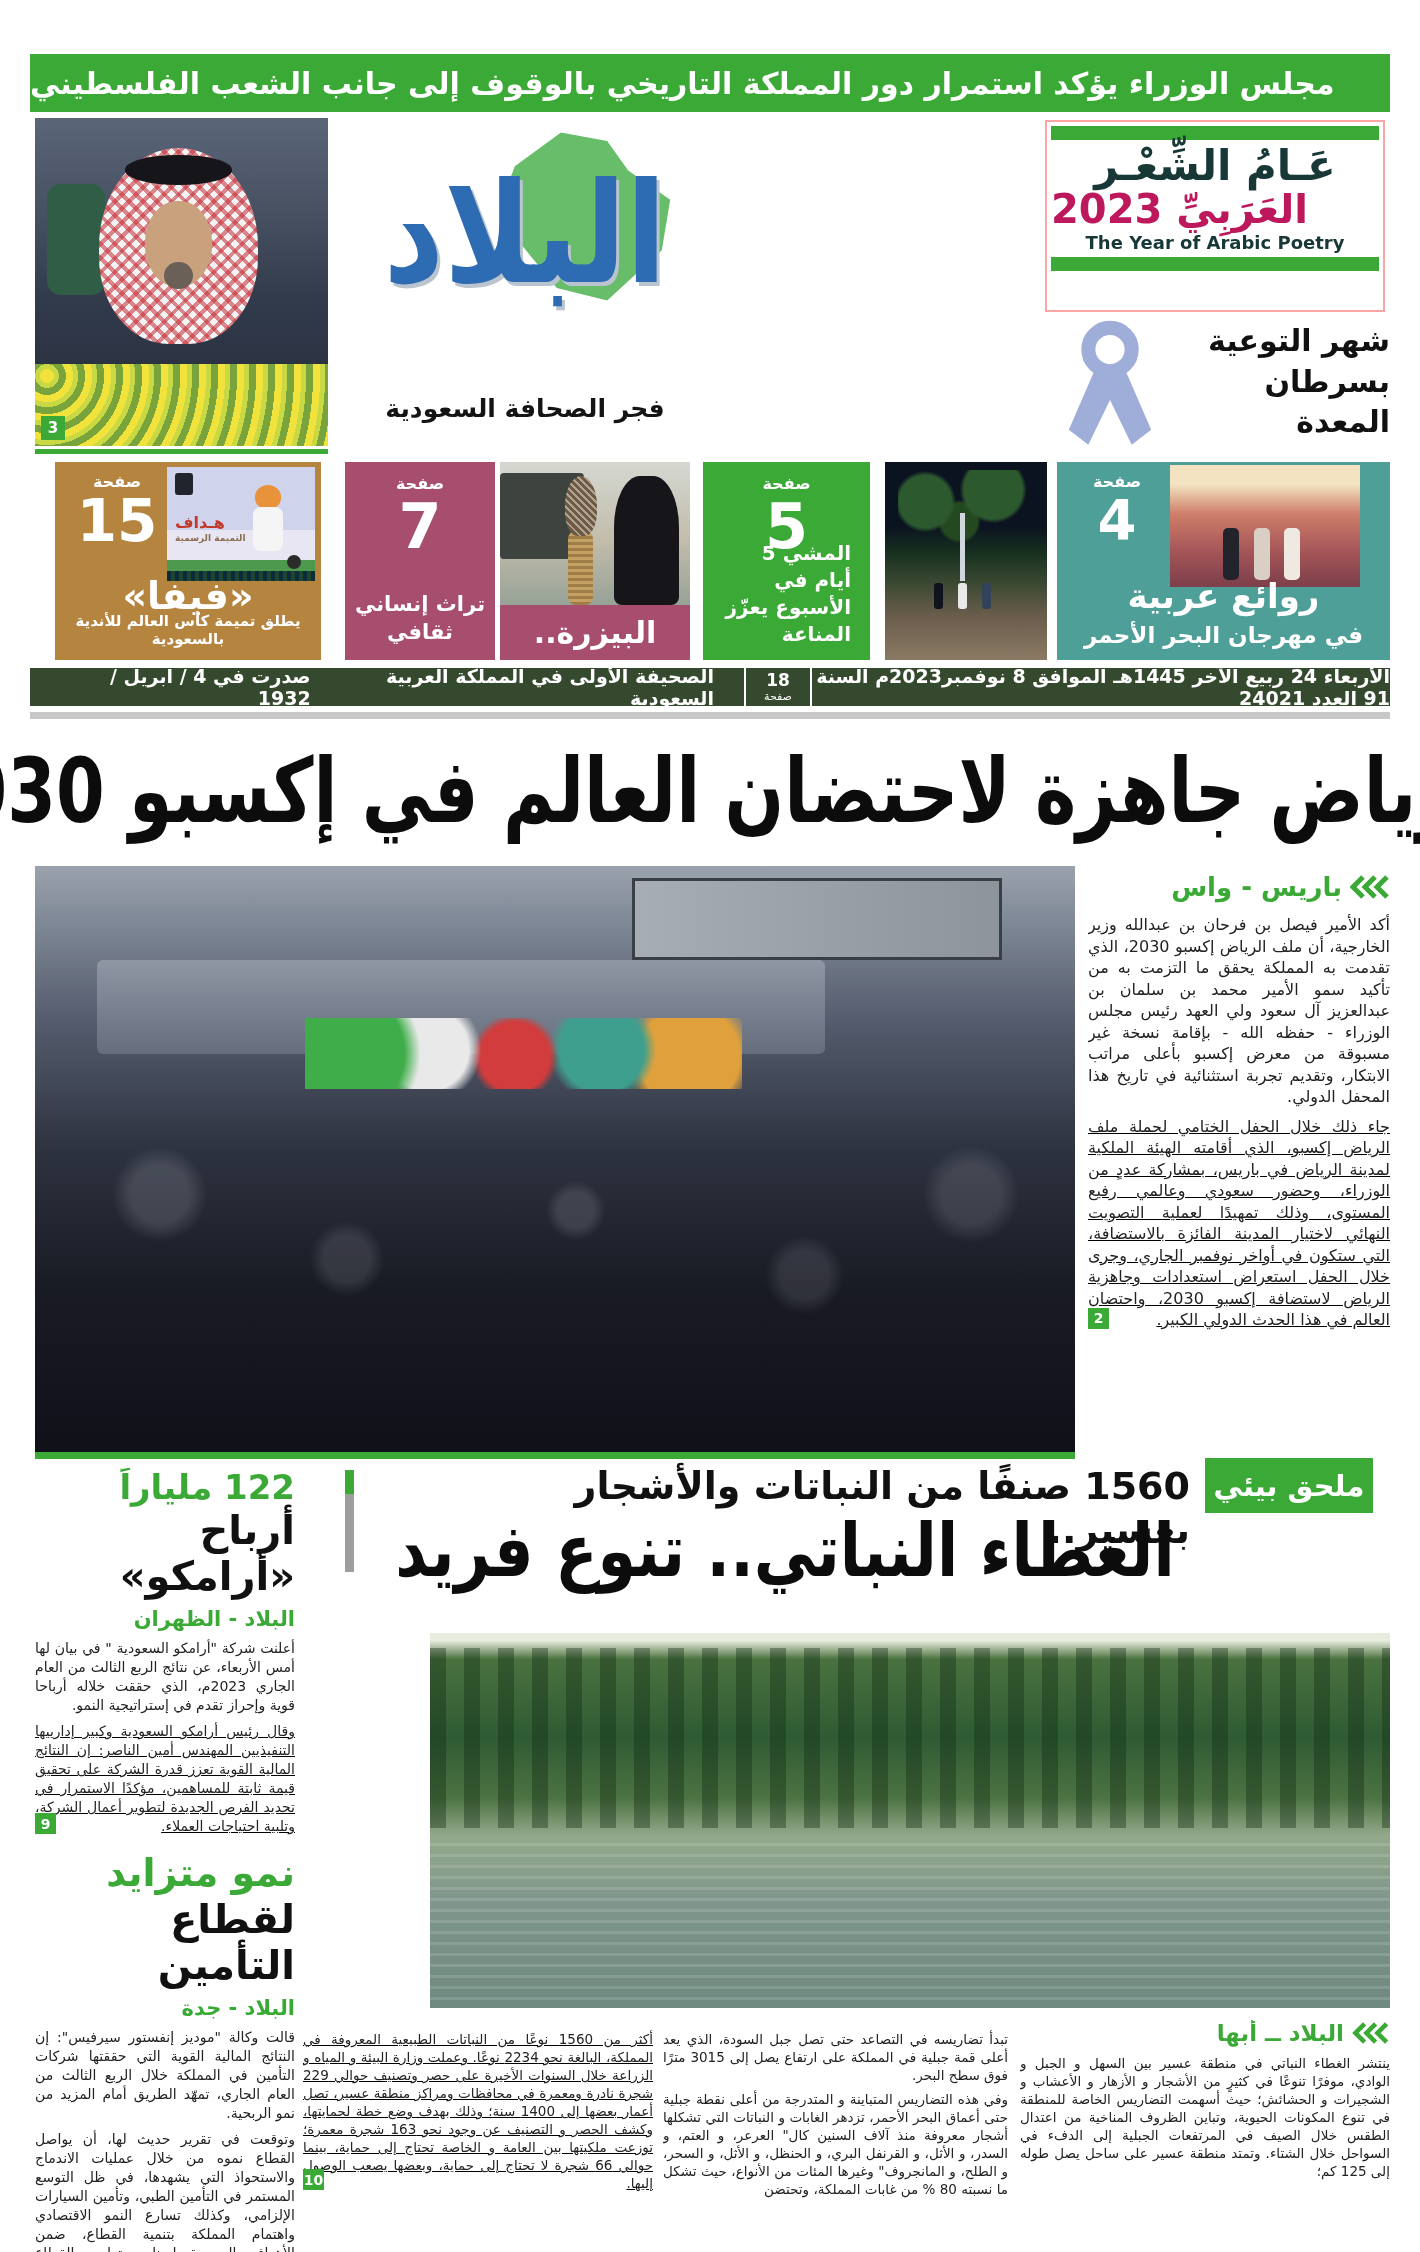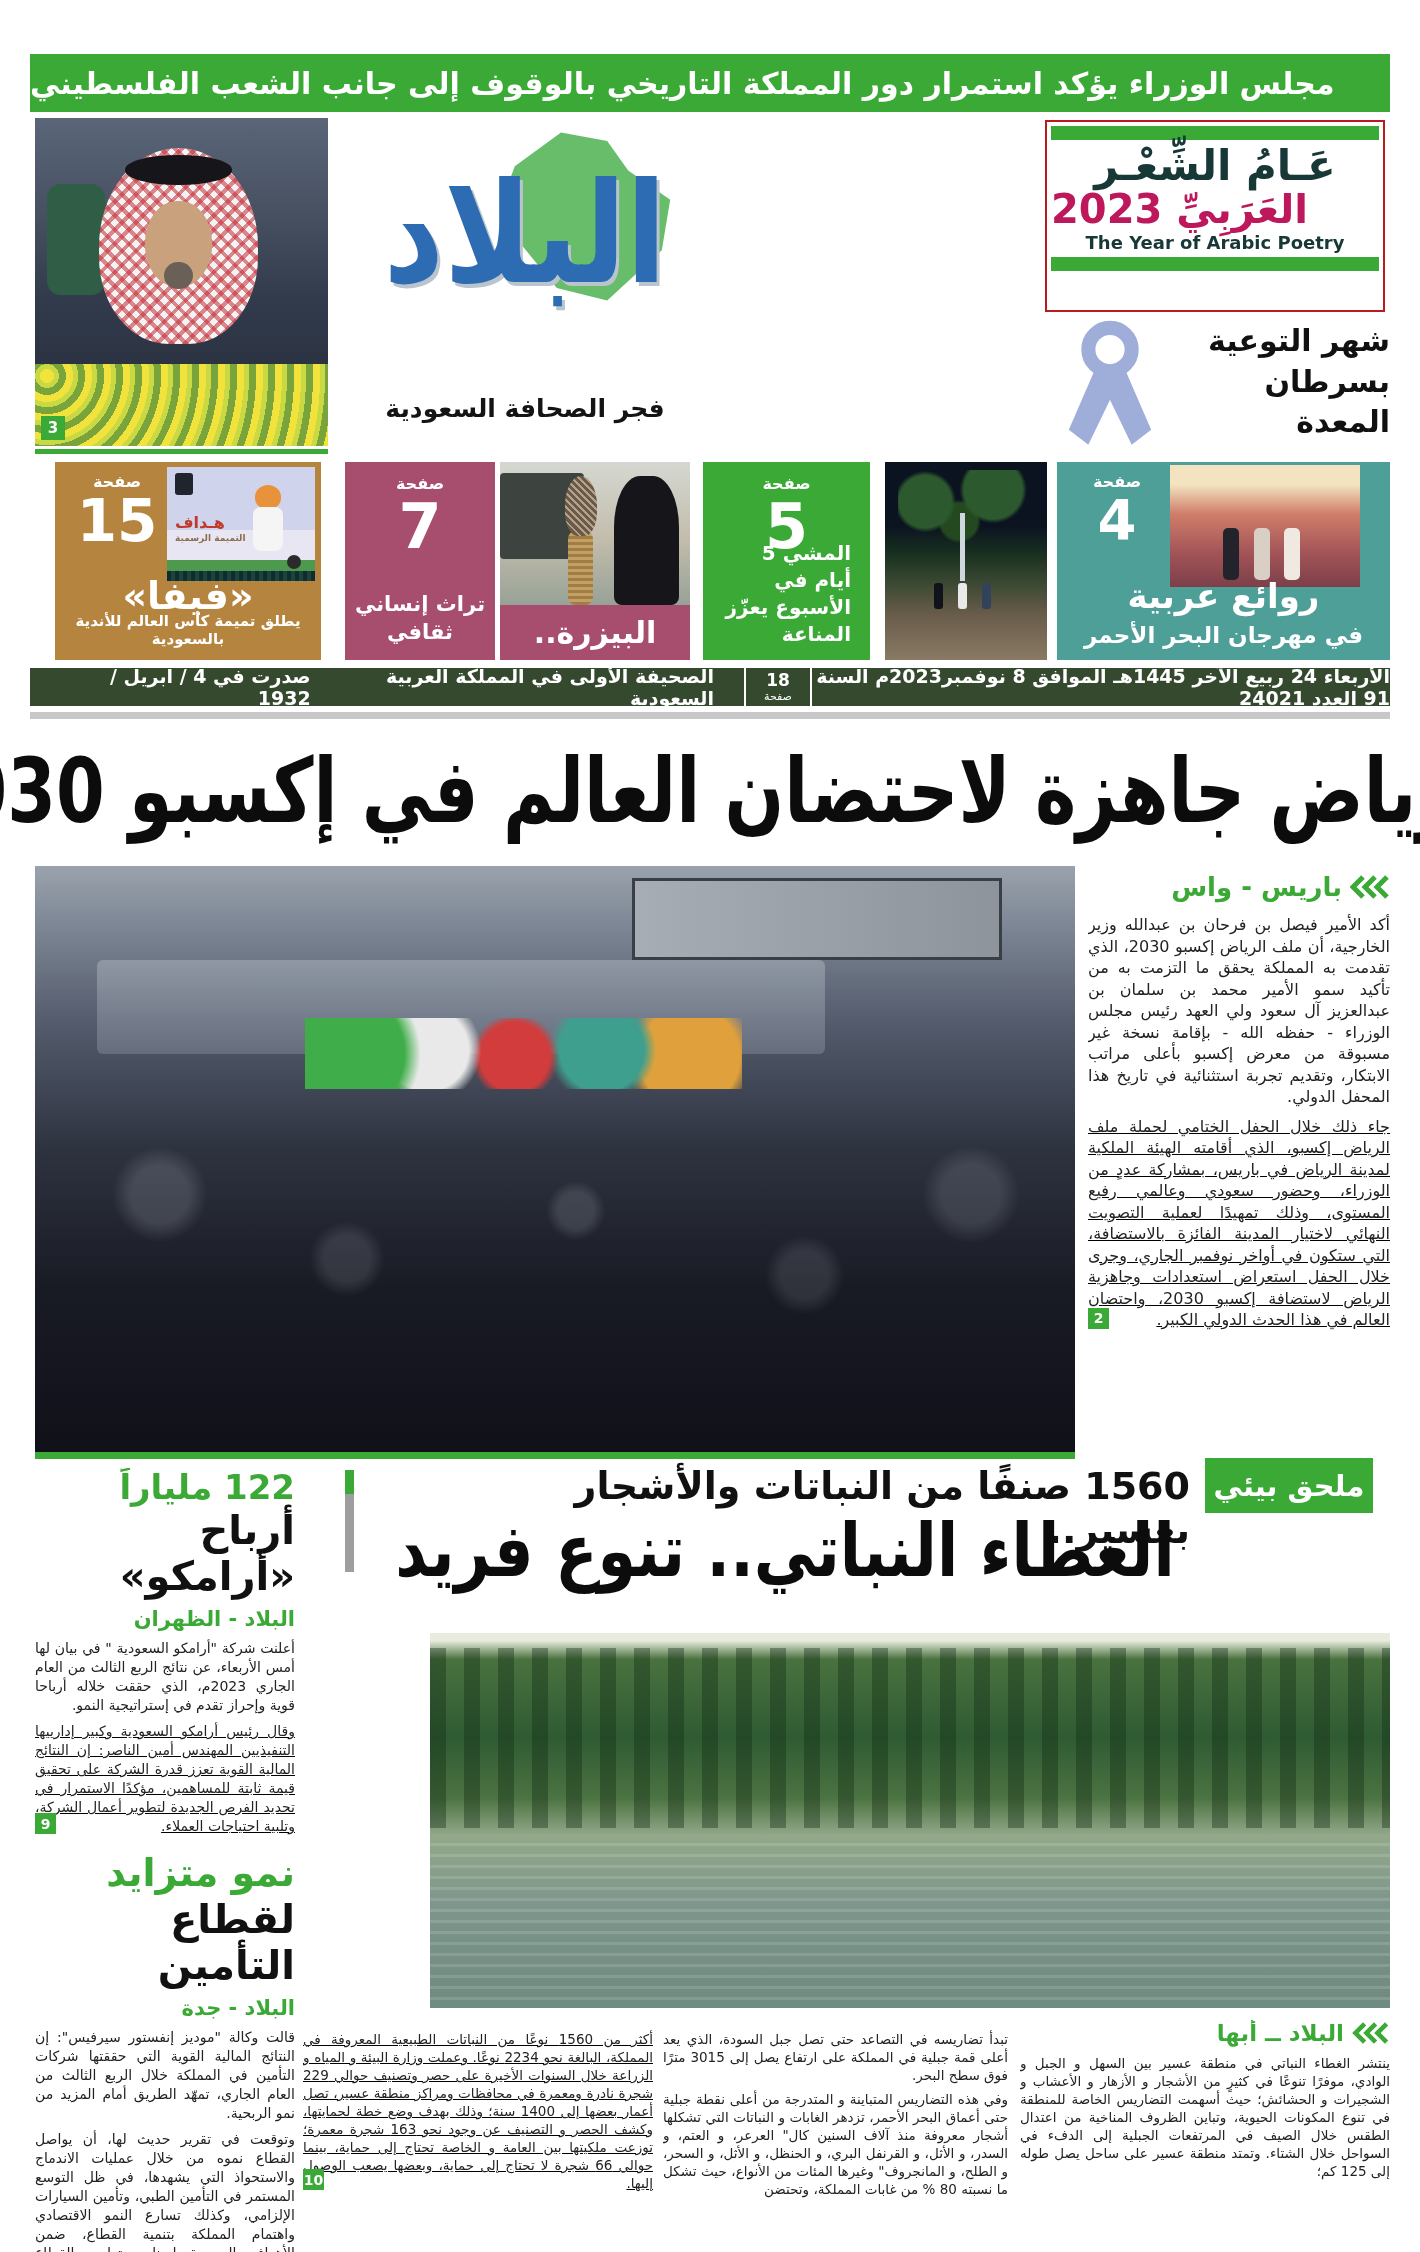--- a/index.html
+++ b/index.html
@@ -29,21 +29,21 @@
   .king-rule{left:35px;top:449px;width:293px;height:5px;background:#3aa935;}
 
   .logo-wrap{left:335px;top:118px;width:380px;height:330px;}
   .logo-map{position:absolute;right:8px;top:2px;width:250px;height:210px;}
   .logo-text{position:absolute;right:0;left:0;top:46px;text-align:center;color:#2d6cb3;font-weight:900;
       font-size:118px;line-height:1;transform:scaleY(1.18);transform-origin:top center;
       text-shadow:3px 3px 0 #b9c4cf;}
   .logo-tagline{position:absolute;right:0;left:0;top:276px;text-align:center;color:#141414;
       font-weight:bold;font-size:25px;}
 
-  .poetry-box{left:1045px;top:120px;width:340px;height:192px;background:#fff;border:2px solid #b91c1c;
+  .poetry-box{left:1045px;top:120px;width:340px;height:192px;background:#fff;border:2px solid #fca5a5;
       padding:4px;box-sizing:border-box;}
   .pb-bar{height:14px;background:#3aa935;}
   .pb-l1{margin-top:4px;text-align:center;color:#173837;font-weight:900;font-size:42px;line-height:1.05;}
   .pb-l2{text-align:left;color:#be185d;font-weight:900;font-size:40px;line-height:1.05;}
   .pb-l3{text-align:center;color:#173837;font-weight:bold;font-size:18px;margin:2px 0 4px 0;direction:ltr;}
 
   .awareness{left:1045px;top:316px;width:345px;height:132px;display:flex;align-items:center;}
   .ribbon-svg{width:118px;height:130px;flex:0 0 auto;margin-left:6px;order:2;}
   .aw-text{flex:1;text-align:left;font-weight:bold;color:#111;font-size:30px;line-height:1.35;order:1;
       padding-left:4px;text-align:right;}

